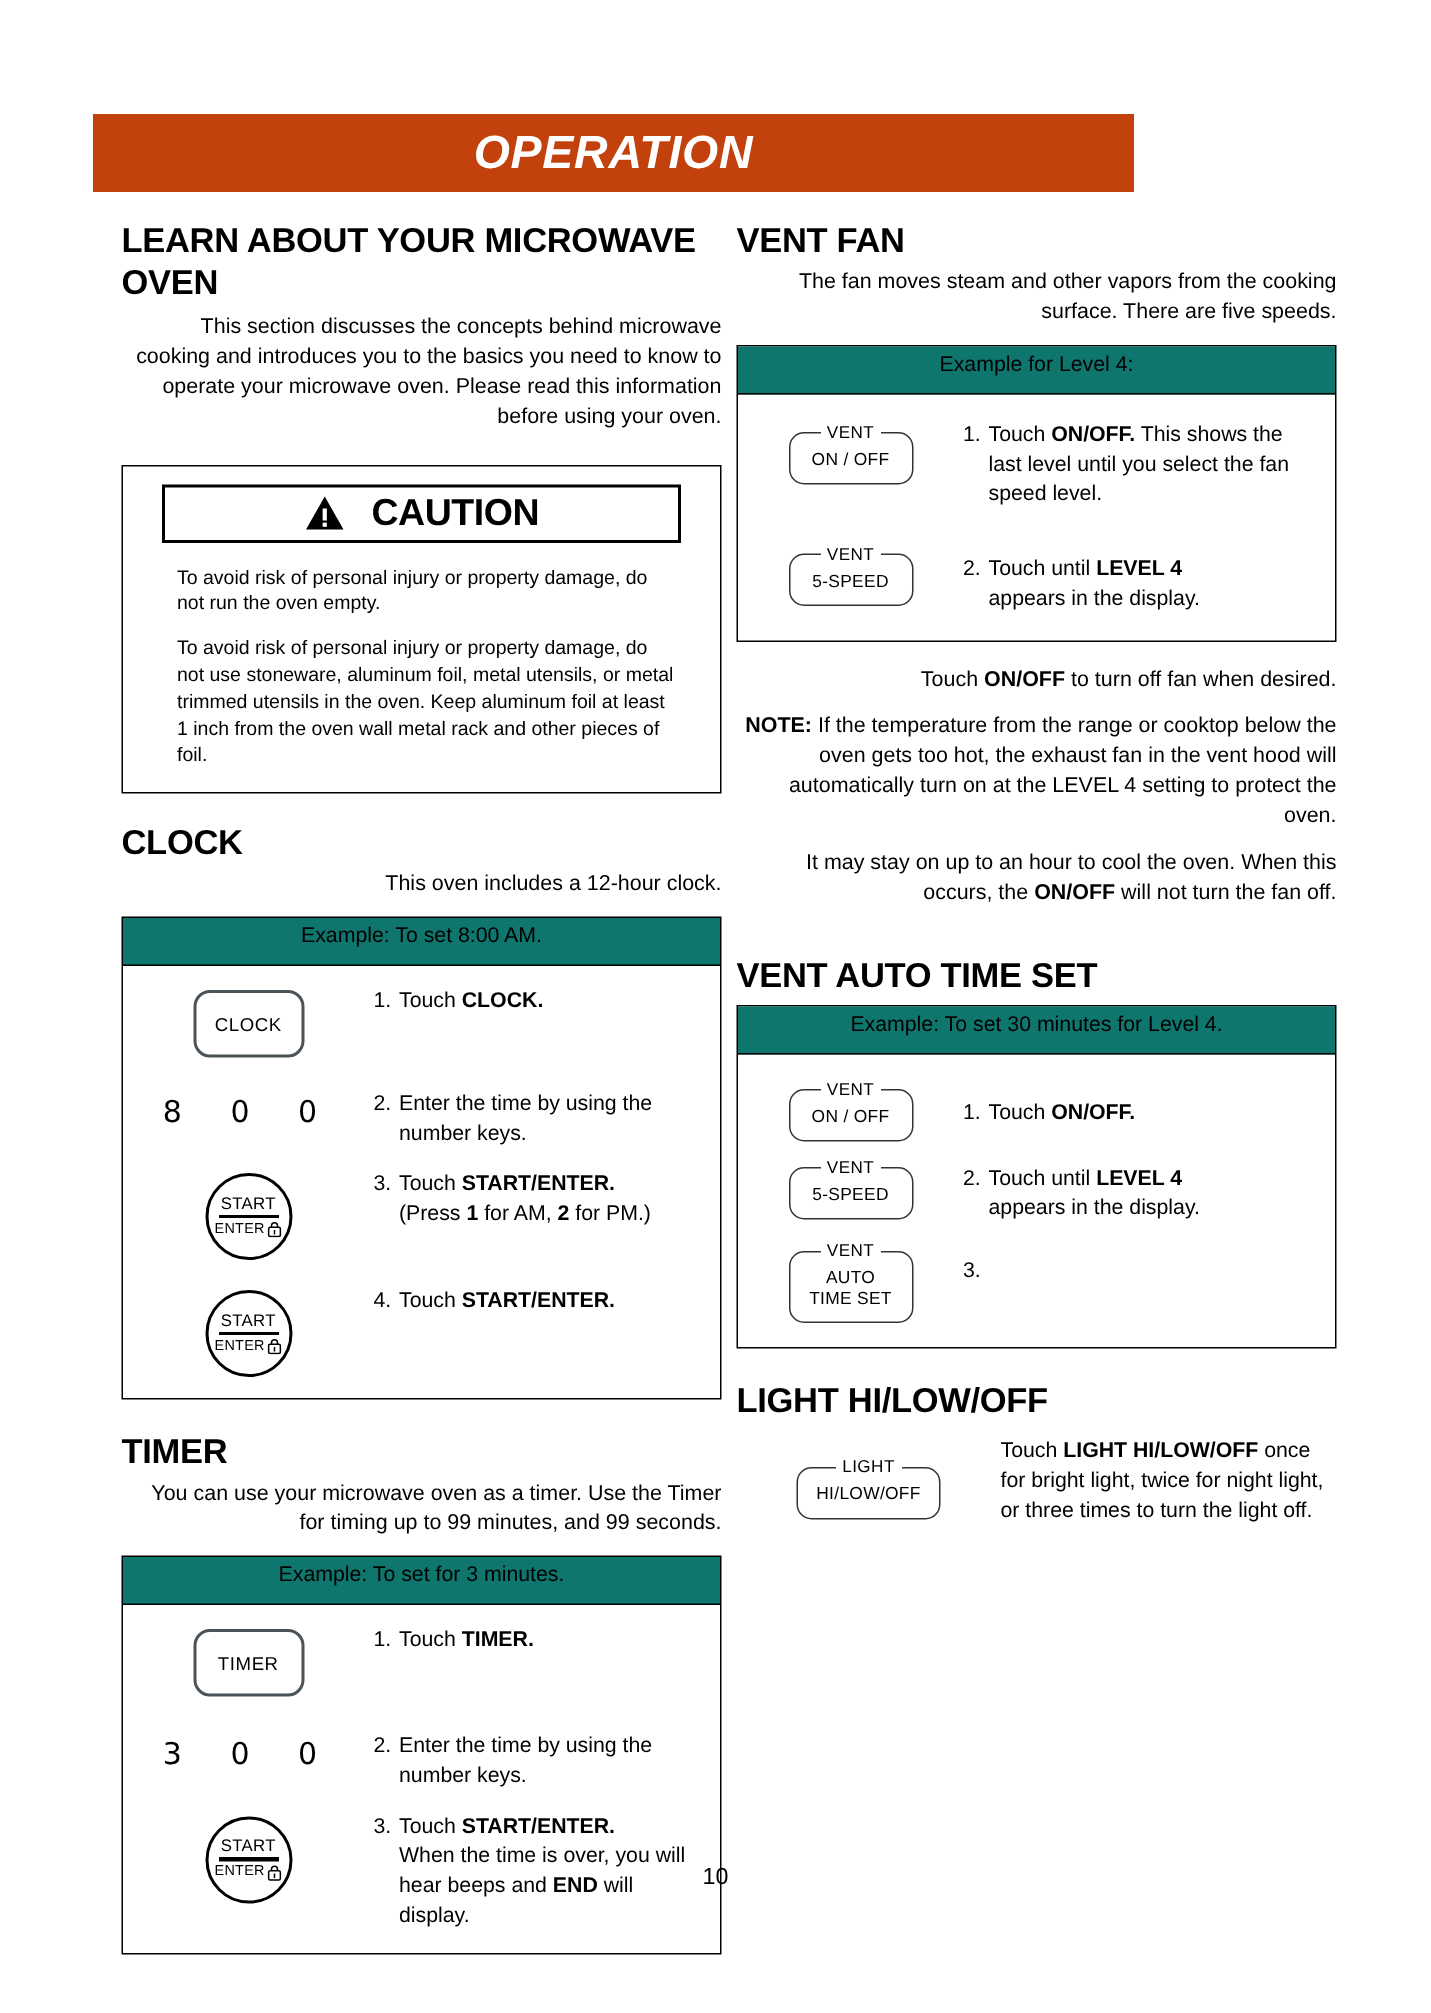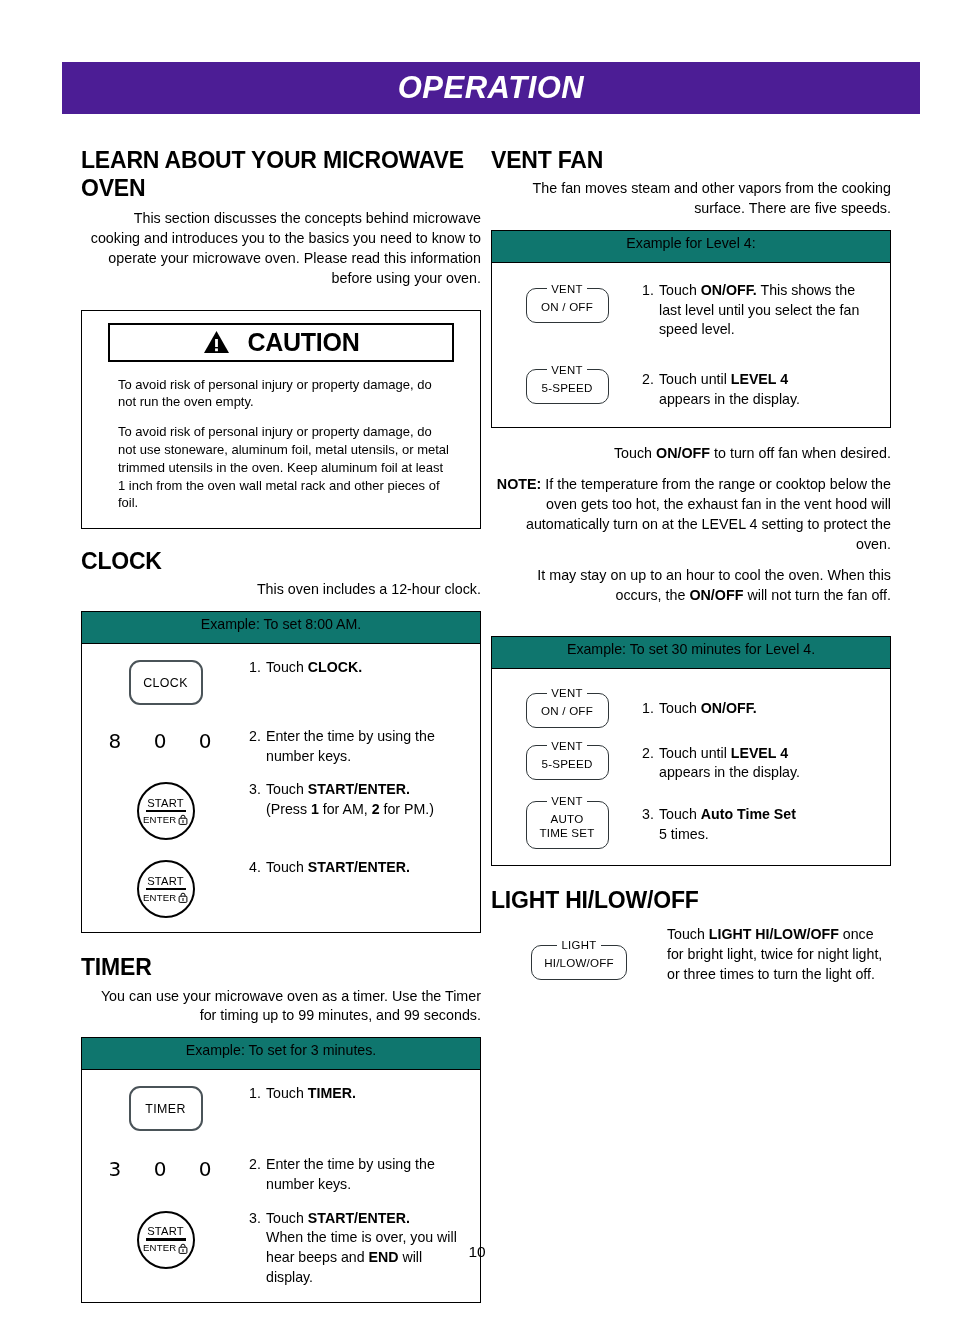--- a/index.html
+++ b/index.html
@@ -20,24 +20,24 @@
     left: 0; top: 0;
     width: 954px;
     height: 1342px;
     overflow: hidden;
   }
 
   
   .banner {
     position: absolute;
     left: 62px;
-    top: 62px;
-    width: 858px;
+    top: 76px;
+    width: 694px;
     height: 52px;
-    background: #4c1d95;
+    background: #c2410c;
     display: flex;
     align-items: center;
     justify-content: center;
   }
   .banner-title {
     color: #fff;
     font-weight: bold;
     font-style: italic;
     font-size: 31px;
     letter-spacing: 0.5px;
@@ -513,20 +513,21 @@
     <p class="body">
       <b>NOTE:</b><span> If the temperature from the range or cooktop below the oven gets too hot, the exhaust fan in the vent hood will automatically turn on at the LEVEL 4 setting to protect the oven.</span>
     </p>
 
     <p class="body">
       <span>It may stay on up to an hour to cool the oven. When this occurs, the </span><b>ON/OFF</b><span> will not turn the fan off.</span>
     </p>
 
     <div class="sp20"></div>
 
+    <h2 class="section-title tight">VENT AUTO TIME SET</h2>
 
     <div class="example-table">
       <div class="example-head">Example: To set 30 minutes for Level 4.</div>
       <div class="example-body" style="padding-top:16px;padding-bottom:16px;">
 
         <div class="step-row" style="margin-bottom:10px;">
           <div class="step-key right-col">
             <fieldset class="key-vent">
               <legend>VENT</legend>
               <div class="kv-label">ON / OFF</div>
@@ -563,24 +564,20 @@
         <div class="step-row">
           <div class="step-key right-col">
             <fieldset class="key-vent">
               <legend>VENT</legend>
               <div class="kv-label">AUTO<br>TIME SET</div>
             </fieldset>
           </div>
           <div class="step-text" style="padding-top:12px;">
             <span class="step-hang">
               <span class="n">3.</span>
-              <span>
-                <span>Touch </span><b>Auto Time Set</b><br>
-                <span>5 times.</span>
-              </span>
             </span>
           </div>
         </div>
 
       </div>
     </div>
 
     <div class="sp20"></div>
 
     <h2 class="section-title tight">LIGHT HI/LOW/OFF</h2>

